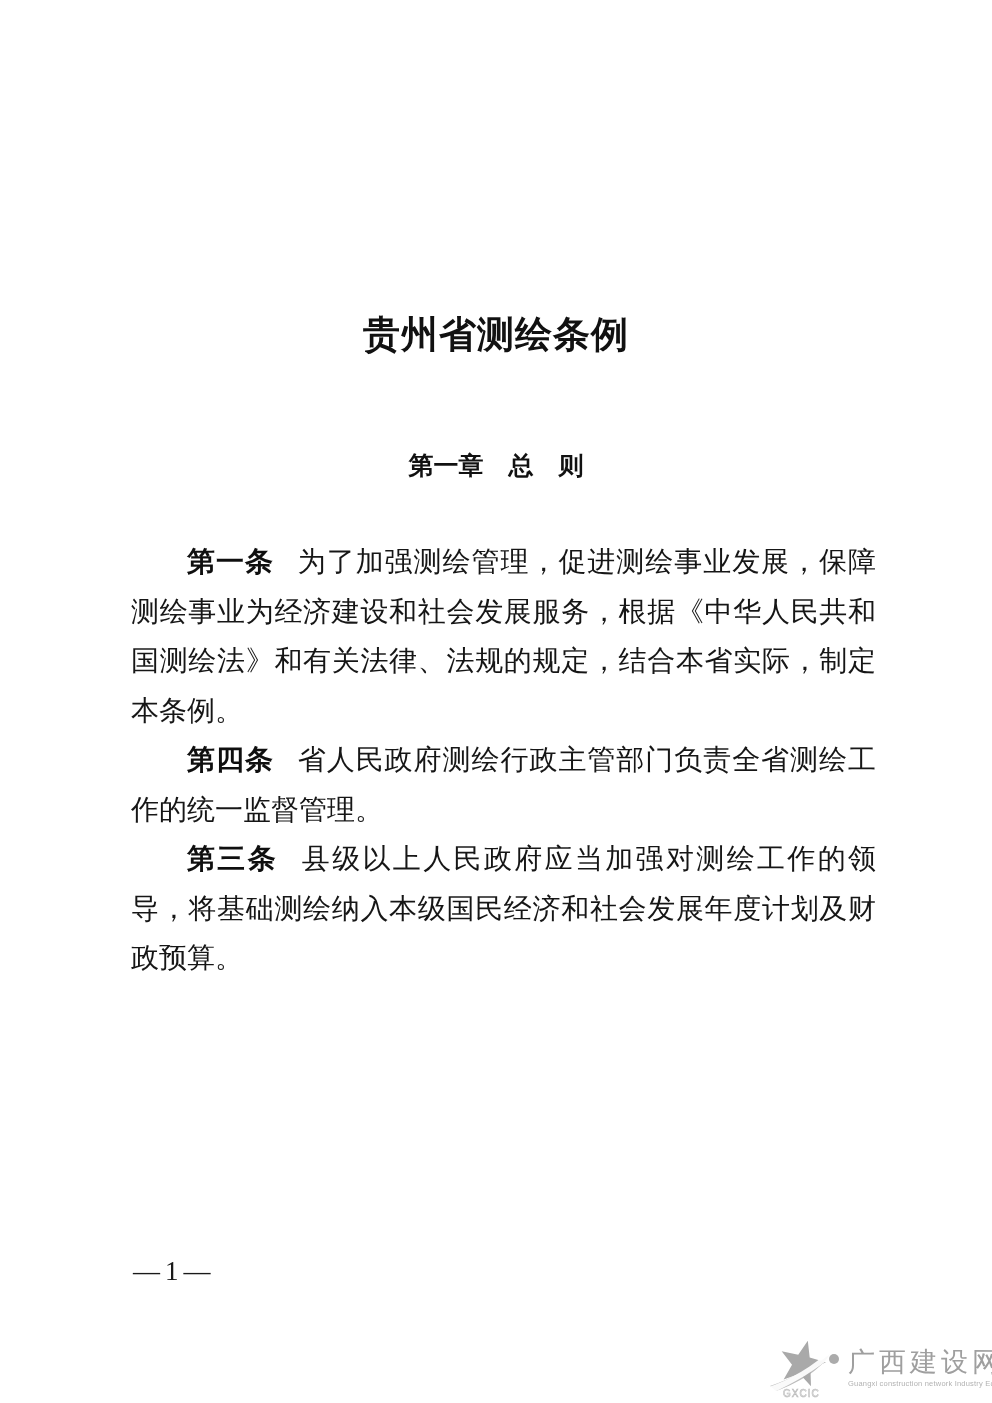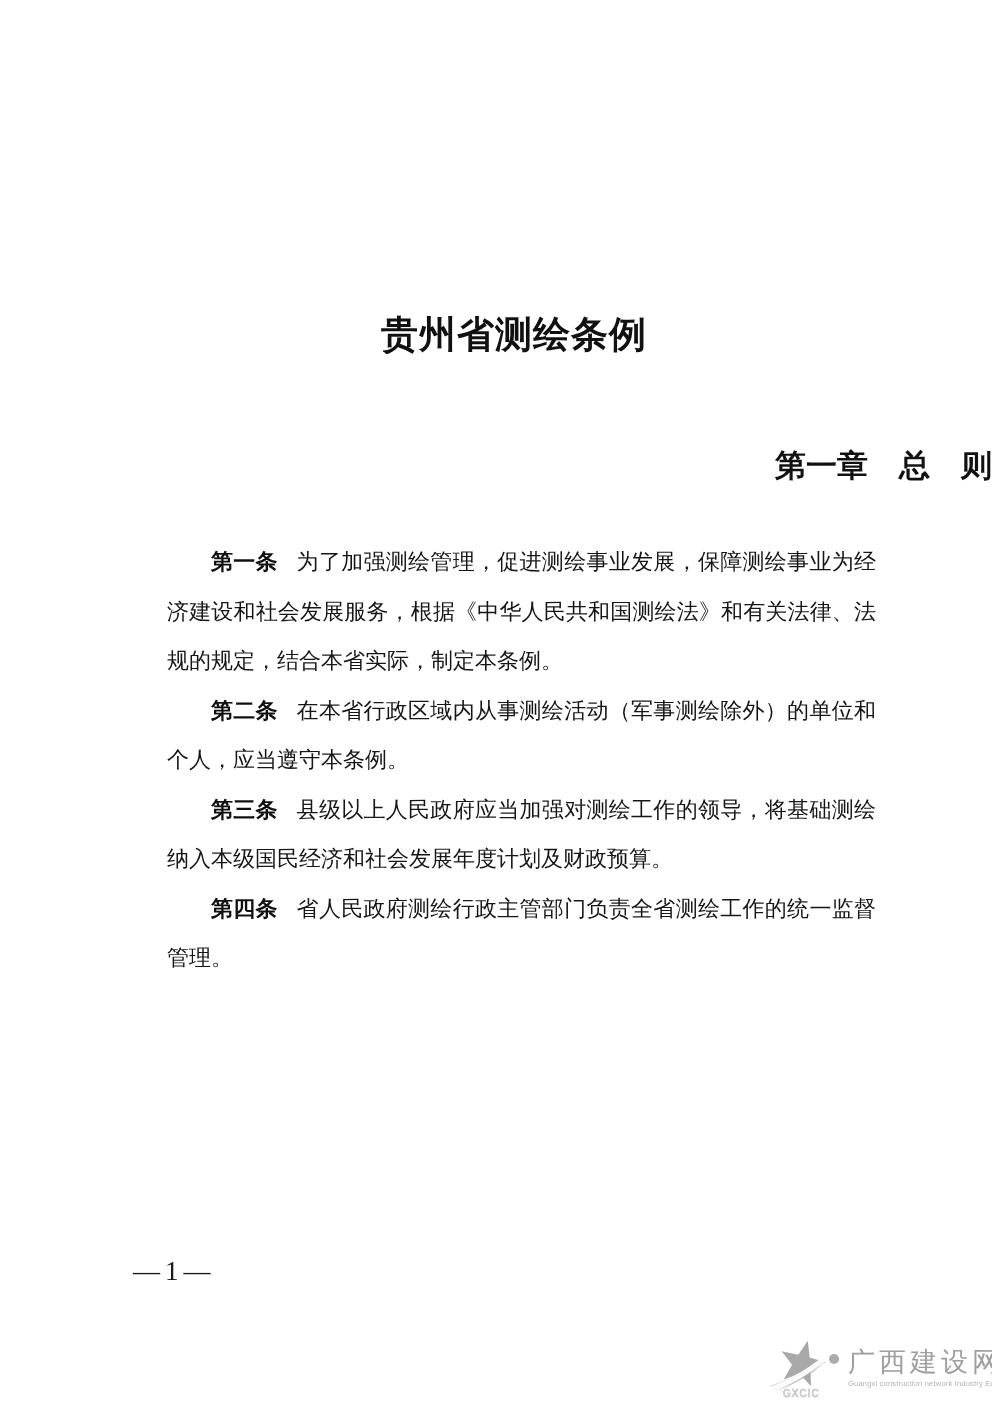--- a/index.html
+++ b/index.html
@@ -6,21 +6,20 @@
   html, body { margin: 0; padding: 0; background: #ffffff; }
 
   .page {
     position: relative;
     width: 992px;
     height: 1403px;
     background: #ffffff;
     color: #1c1c1c;
     overflow: hidden;
     margin: 0 auto;
-    padding-left: 36px;
   }
 
   .doc-title {
     margin: 315px 0 0 0;
     text-align: center;
     font-family: "Liberation Sans", sans-serif;
     font-weight: 700;
     font-size: 37px;
     line-height: 40px;
     letter-spacing: 1px;
@@ -33,32 +32,32 @@
     font-weight: 400;
     font-size: 27px;
     line-height: 53px;
     color: #111;
   }
   .subtitle-line-1 { text-indent: 2.2em; }
   .subtitle-line-2 { text-indent: 0; }
 
   .chapter-heading {
     margin-top: 42px;
-    text-align: right;
+    text-align: center;
     font-family: "Liberation Sans", sans-serif;
     font-weight: 700;
-    font-size: 31px;
+    font-size: 25px;
     line-height: 31px;
     color: #111;
   }
 
   .body-text {
     margin: 56px 116px 0 131px;
     font-family: "Liberation Serif", serif;
-    font-size: 22px;
+    font-size: 28px;
     line-height: 49.5px;
     text-align: justify;
     text-justify: inter-character;
     color: #161616;
   }
   .para { margin: 0; text-indent: 2em; }
   .article-number {
     font-family: "Liberation Sans", sans-serif;
     font-weight: 700;
     margin-right: 0.85em;
@@ -112,27 +111,24 @@
   <div class="subtitle">
   </div>
 
   <div class="chapter-heading">第一章　总　则</div>
 
   <div class="body-text">
     <p class="para">
       <span class="article-number">第一条</span><span>为了加强测绘管理，促进测绘事业发展，保障测绘事业为经济建设和社会发展服务，根据《中华人民共和国测绘法》和有关法律、法规的规定，结合本省实际，制定本条例。</span>
     </p>
     <p class="para">
-      <span class="article-number">第二条</span><span>在本省行政区域内从事测绘活动（军事测绘除外）的单位和个人，应当遵守本条例。</span>
+      <span class="article-number">第四条</span><span>省人民政府测绘行政主管部门负责全省测绘工作的统一监督管理。</span>
     </p>
     <p class="para">
       <span class="article-number">第三条</span><span>县级以上人民政府应当加强对测绘工作的领导，将基础测绘纳入本级国民经济和社会发展年度计划及财政预算。</span>
-    </p>
-    <p class="para">
-      <span class="article-number">第四条</span><span>省人民政府测绘行政主管部门负责全省测绘工作的统一监督管理。</span>
     </p>
   </div>
 
   <div class="page-number">—1—</div>
 
   <div class="watermark">
     <svg class="wm-star" width="85" height="64" viewBox="0 0 85 64" xmlns="http://www.w3.org/2000/svg">
 
       <path d="M4 50 C 22 44, 46 32, 64 18 C 58 30, 36 46, 10 55 Z" fill="#bcbcbc"></path>
 

